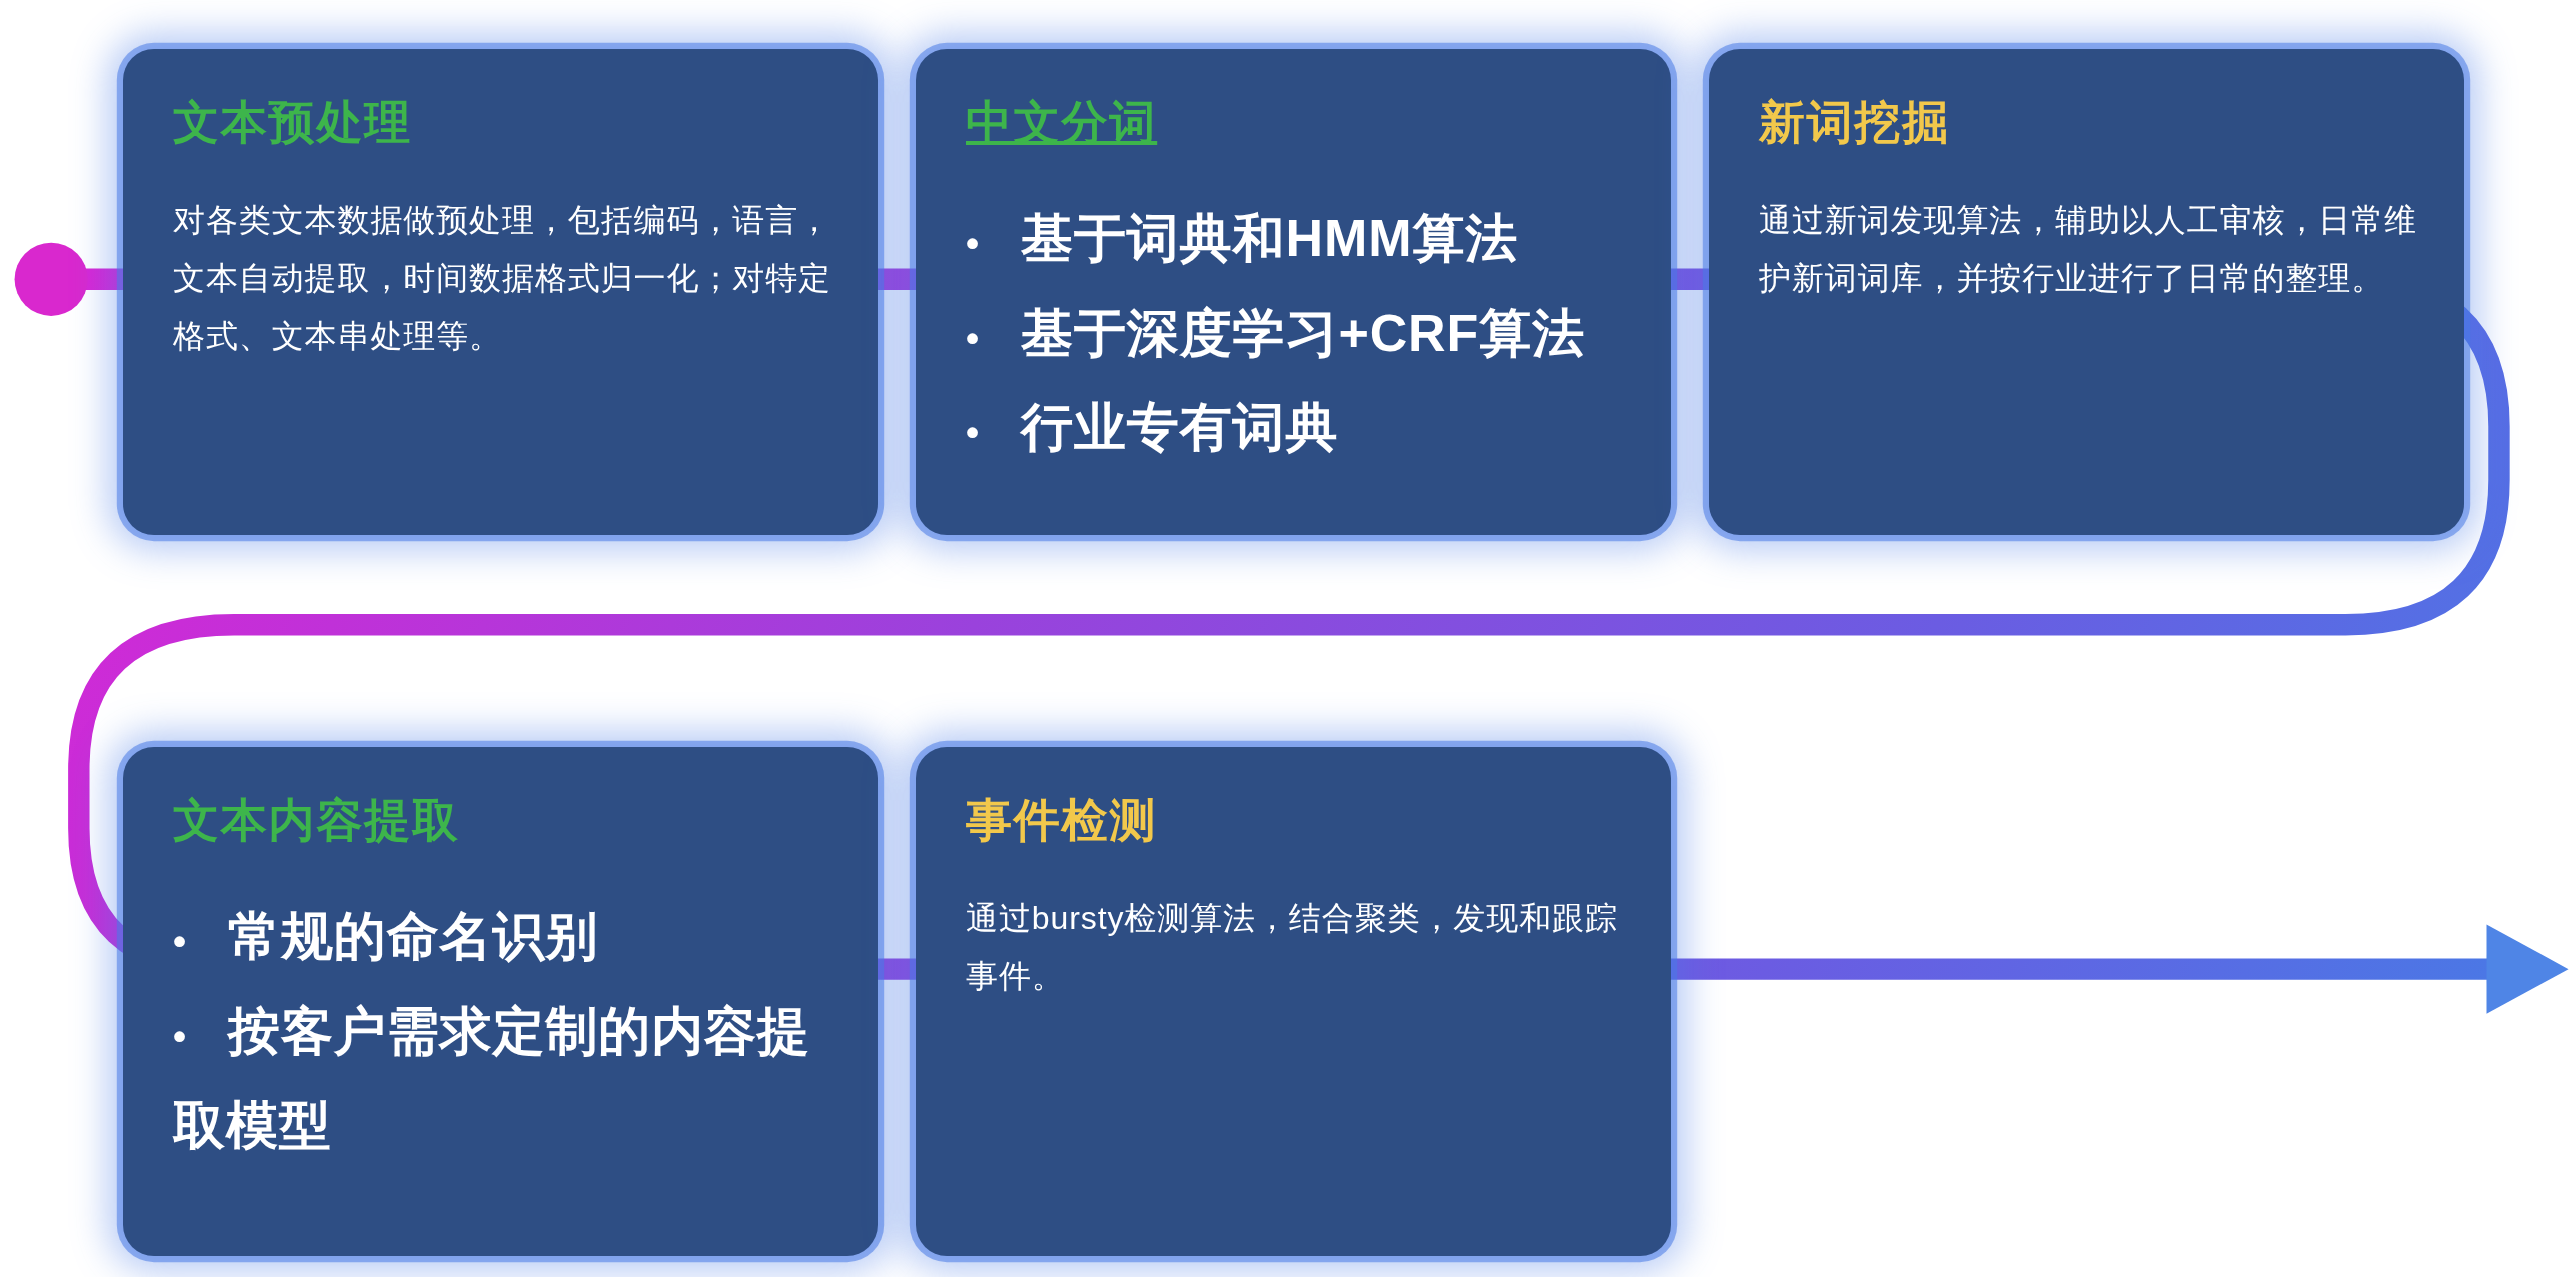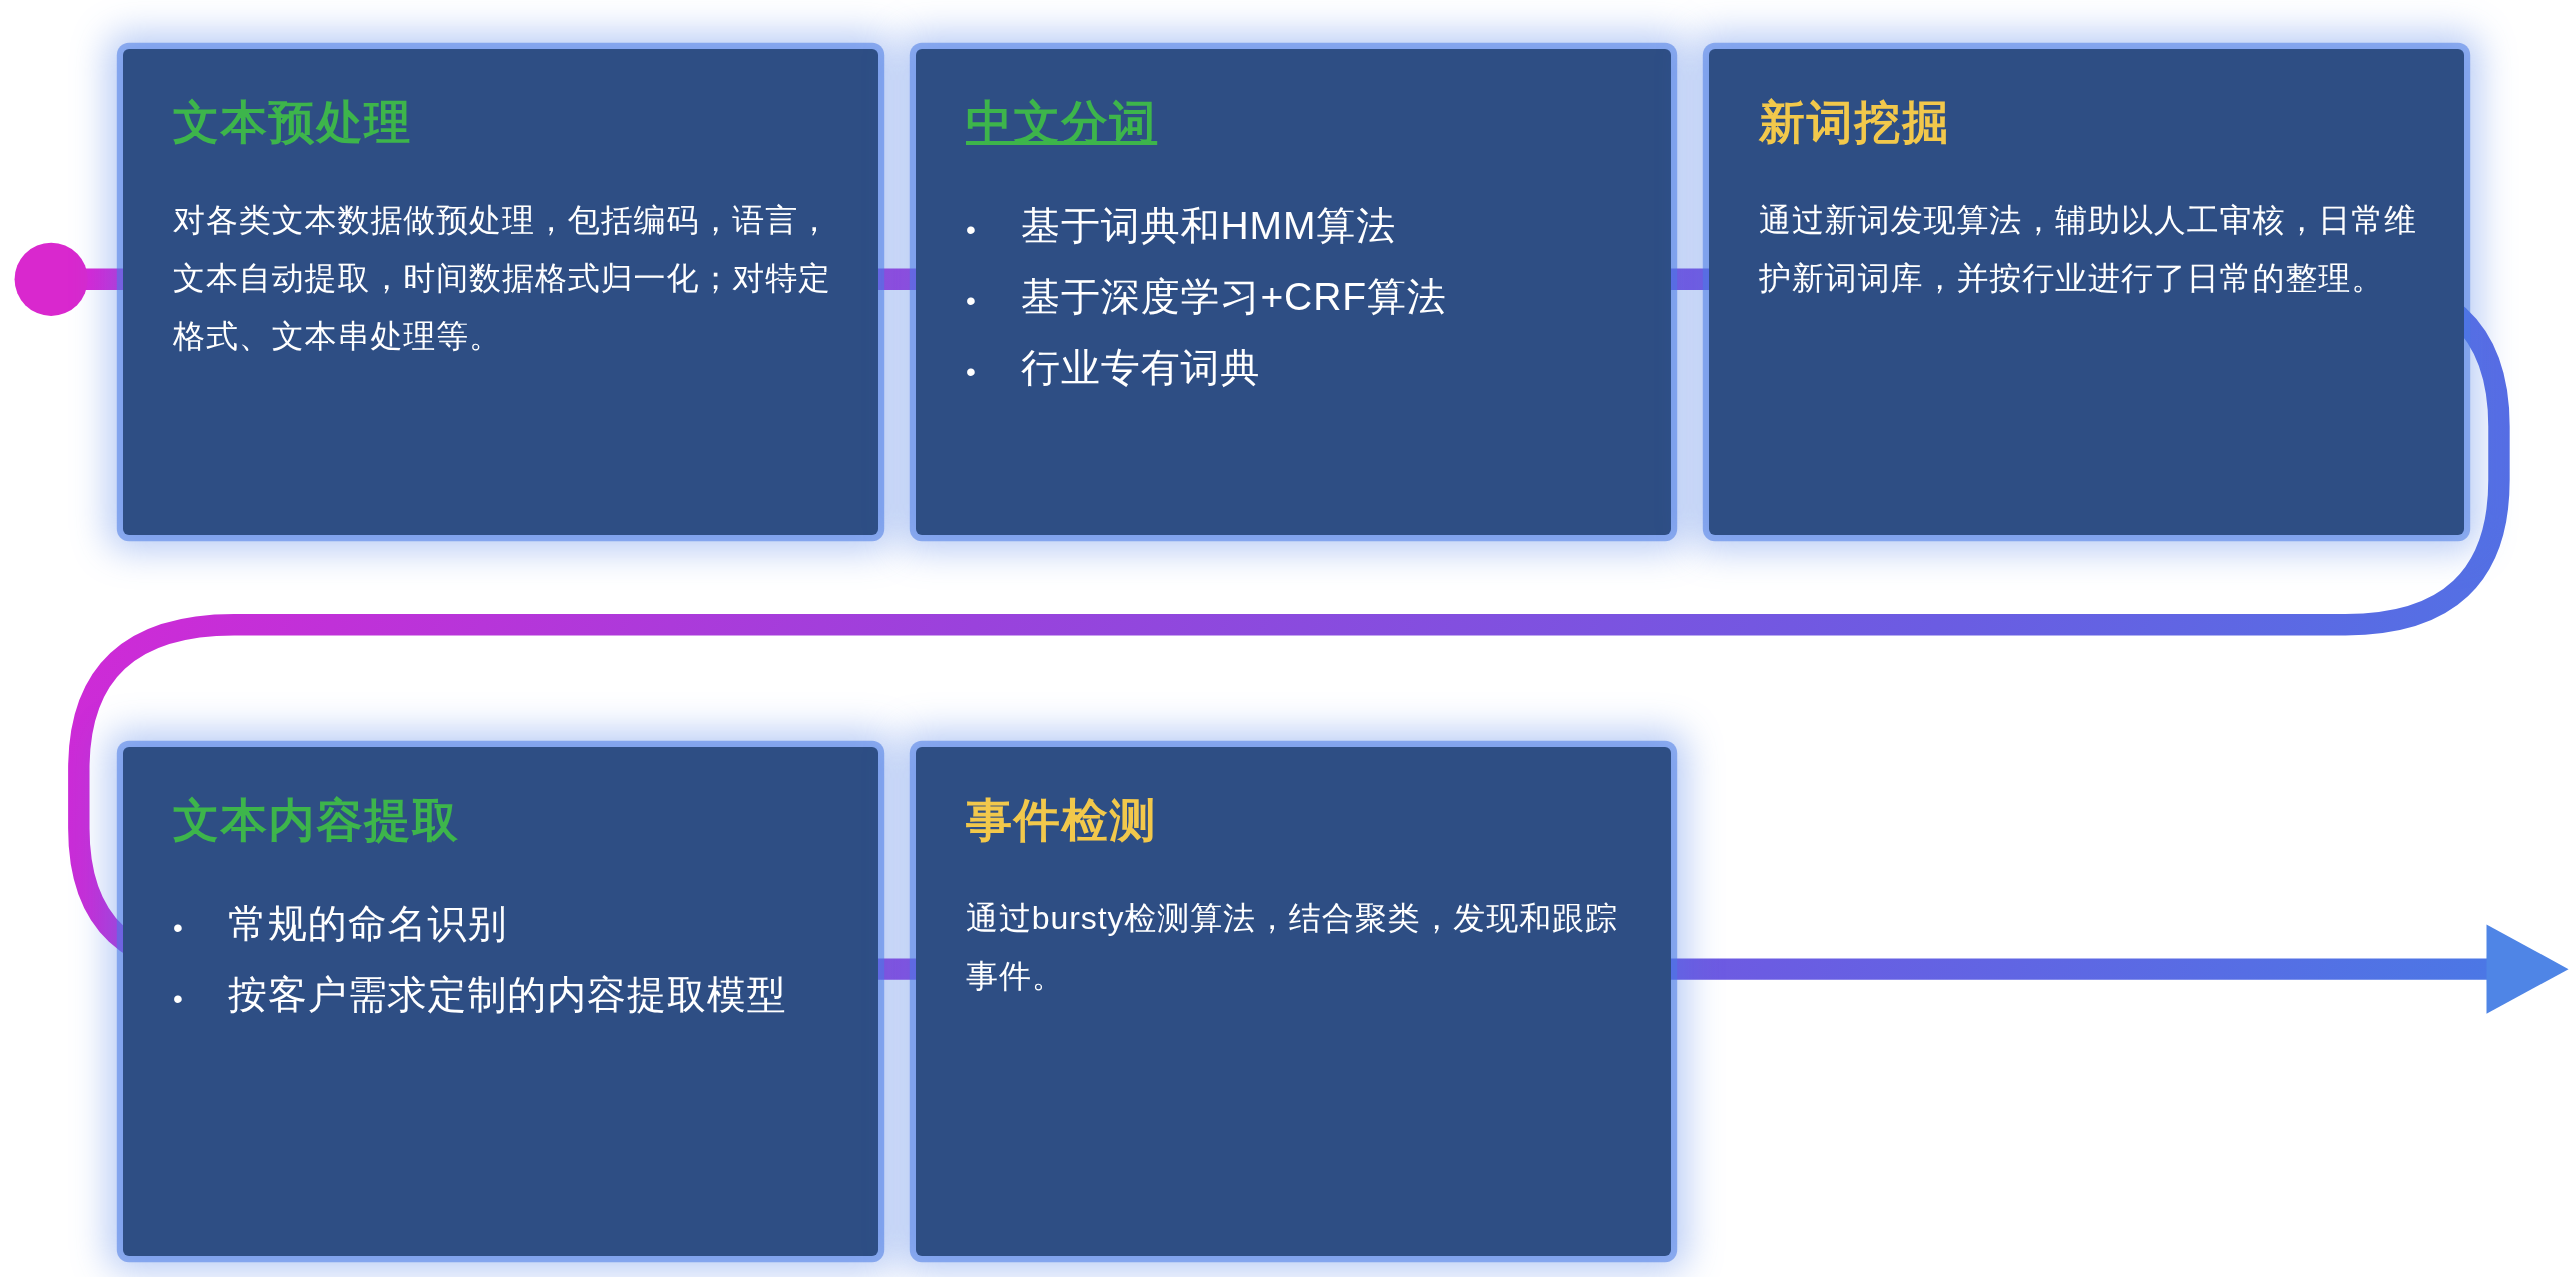--- a/index.html
+++ b/index.html
@@ -29,21 +29,21 @@
     left: 123px;
     top: 49px;
     display: grid;
     grid-template-columns: repeat(3, 755px);
     grid-template-rows: 486px 509px;
     column-gap: 38px;
     row-gap: 212px;
   }
   .card {
     background: var(--card-bg);
-    border-radius: 6px;
+    border-radius: 31px;
     box-shadow:
       0 0 0 6.2px var(--card-glow),
       0 0 36px 14.3px var(--card-glow-soft);
     padding: 43px 23px 36px 50px;
     color: var(--body-text);
     overflow: hidden;
   }
   .card-title {
     margin: 0 0 37px 0;
     font-size: 46px;
@@ -53,23 +53,24 @@
   .card-body {
     margin: 0;
     font-size: 32px;
     line-height: 1.82;
     letter-spacing: 0.9px;
   }
   .card-bullets {
     margin: 0;
     padding: 0;
     list-style: none;
-    font-size: 39px;
+    font-size: 52px;
     line-height: 1.82;
     letter-spacing: 0.9px;
+    font-weight: bold;
   }
   .card-bullets li::before {
     content: "•";
     display: inline-block;
     width: 55px;
     font-size: 0.72em;
   }
 </style>
 </head>
 <body style="background: rgb(255, 255, 255);">

